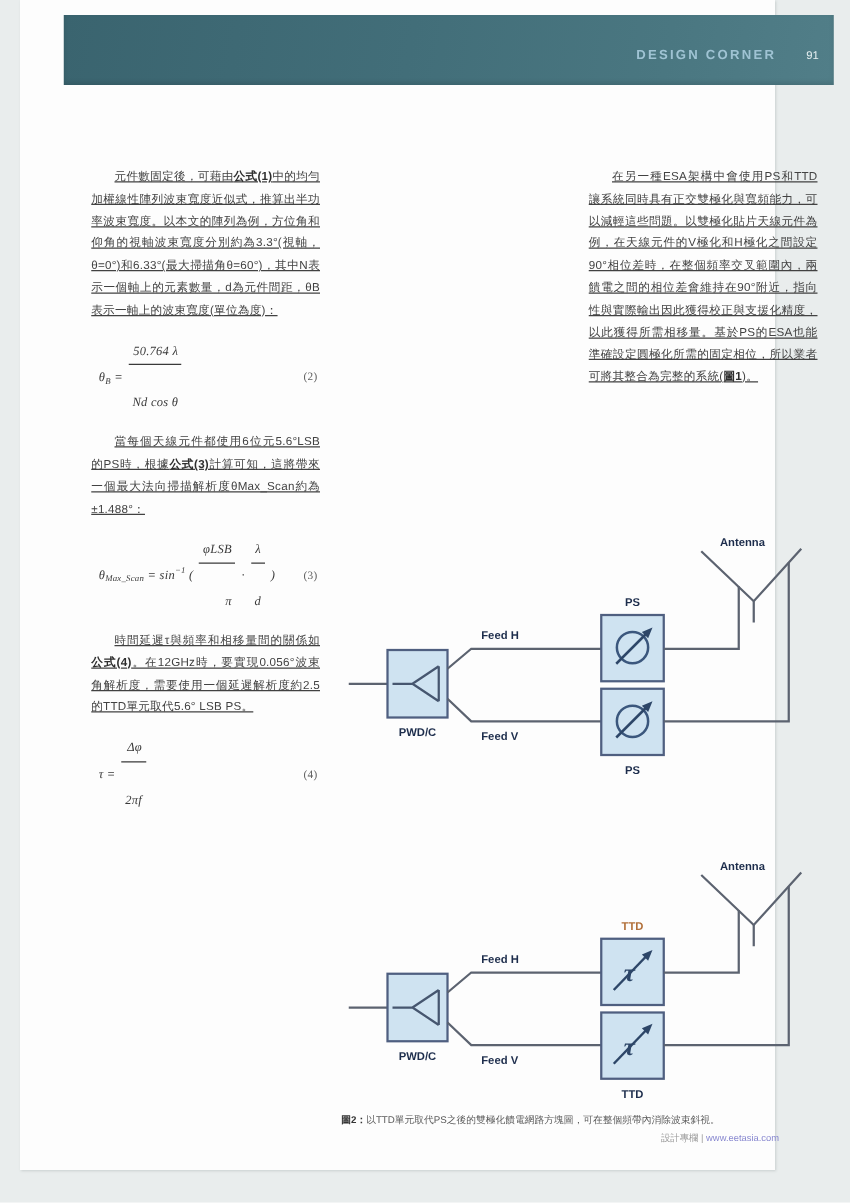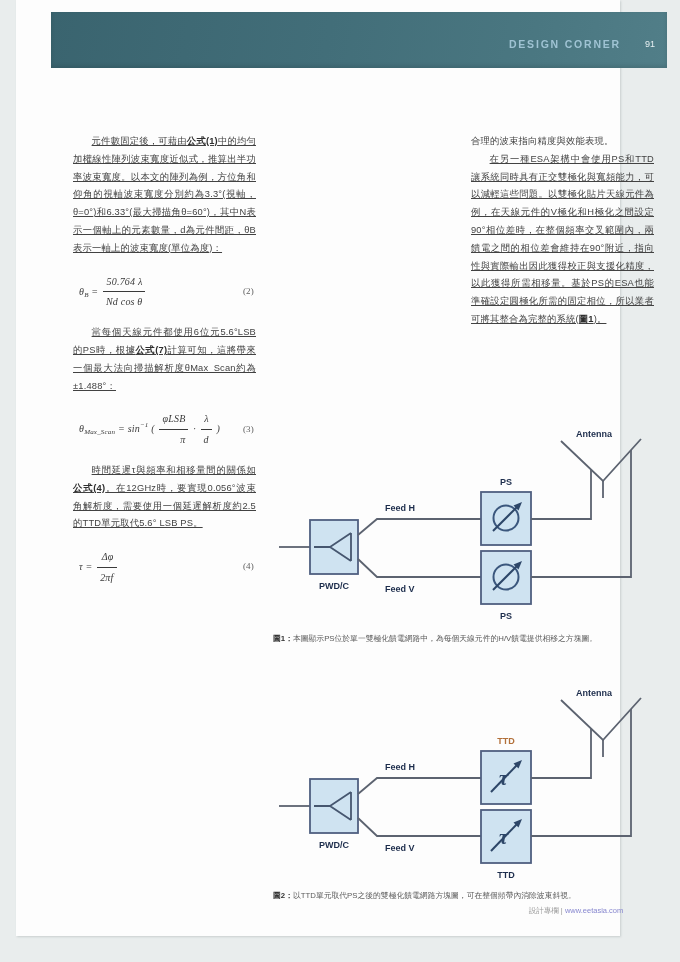--- a/index.html
+++ b/index.html
@@ -40,21 +40,21 @@
   #col2{left:257px;}
   #col3{left:455px;}
   
   .formula{
     position:relative;margin:15px 0 13px 6px;
     font-family:"Liberation Serif",serif;font-style:italic;
     font-size:10px;color:#3a3a3a;min-height:26px;
   }
   .frac{display:inline-block;text-align:right;vertical-align:middle;margin:0 2px;}
   .frac .num{display:block;border-bottom:1px solid #3a3a3a;padding:0 3px 1px;}
-  .frac .den{display:block;padding:1px 3px 0;}
+  .frac .den{display:block;padding:1px 3px 0;margin-top:21px;}
   .sub{font-size:7px;vertical-align:-2px;}
   .sup{font-size:7px;vertical-align:5px;}
   .eqno{position:absolute;right:2px;top:50%;transform:translateY(-50%);
     font-style:normal;color:#606060;font-size:9px;}
   
   .fig{position:absolute;left:257px;width:396px;}
   #fig1{top:427px;height:202px;}
   #fig2{top:686px;height:202px;}
   .caption{
     position:absolute;left:257px;width:340px;
@@ -90,21 +90,21 @@
     <div class="formula">
       <span>θ</span><span class="sub">B</span>
       <span>=</span>
       <span class="frac">
         <span class="num">50.764 λ</span>
         <span class="den">Nd cos θ</span>
       </span>
       <span class="eqno">(2)</span>
     </div>
 
-    <p class="indent"><span>當每個天線元件都使用6位元5.6°LSB的PS時，根據</span><span class="bold">公式(7)</span><span>計算可知，這將帶來一個最大法向掃描解析度θMax_Scan約為±1.488°：</span></p>
+    <p class="indent"><span>當每個天線元件都使用6位元5.6°LSB的PS時，根據</span><span class="bold">公式(3)</span><span>計算可知，這將帶來一個最大法向掃描解析度θMax_Scan約為±1.488°：</span></p>
 
     <div class="formula">
       <span>θ</span><span class="sub">Max_Scan</span>
       <span>= sin</span><span class="sup">−1</span>
       <span>(</span>
       <span class="frac">
         <span class="num">φLSB</span>
         <span class="den">π</span>
       </span>
       <span>·</span>
@@ -125,21 +125,20 @@
         <span class="num">Δφ</span>
         <span class="den">2πf</span>
       </span>
       <span class="eqno">(4)</span>
     </div>
 
   </div>
 
 
   <div class="col" id="col3">
-    <p><span>合理的波束指向精度與效能表現。</span></p>
     <p class="indent"><span>在另一種ESA架構中會使用PS和TTD讓系統同時具有正交雙極化與寬頻能力，可以減輕這些問題。以雙極化貼片天線元件為例，在天線元件的V極化和H極化之間設定90°相位差時，在整個頻率交叉範圍內，兩饋電之間的相位差會維持在90°附近，指向性與實際輸出因此獲得校正與支援化精度，以此獲得所需相移量。基於PS的ESA也能準確設定圓極化所需的固定相位，所以業者可將其整合為完整的系統(</span><span class="bold">圖1</span><span>)。</span></p>
   </div>
 
   <div class="fig" id="fig1">
     <svg width="396" height="202" viewBox="0 0 396 202">
       <g stroke="#5c6370" stroke-width="1.8" fill="none">
 
         <path d="M6,120 H37"></path>
 
         <rect x="37" y="93" width="48" height="54" fill="#cfe3f1" stroke="#4f5f80"></rect>
@@ -170,23 +169,20 @@
           <line x1="330" y1="54" x2="330" y2="71"></line>
         </g>
       </g>
       <text x="303" y="10" class="dlabel">Antenna</text>
       <text x="112" y="84" class="dlabel">Feed H</text>
       <text x="112" y="165" class="dlabel">Feed V</text>
       <text x="61" y="162" text-anchor="middle" class="dlabel">PWD/C</text>
       <text x="233" y="58" text-anchor="middle" class="dlabel">PS</text>
       <text x="233" y="192" text-anchor="middle" class="dlabel">PS</text>
     </svg>
-  </div>
-  <div class="caption" id="cap1">
-    <span class="cap-label">圖1：</span><span>本圖顯示PS位於單一雙極化饋電網路中，為每個天線元件的H/V饋電提供相移之方塊圖。</span>
   </div>
 
   <div class="fig" id="fig2">
     <svg width="396" height="202" viewBox="0 0 396 202">
       <g stroke="#5c6370" stroke-width="1.8" fill="none">
         <path d="M6,120 H37"></path>
         <rect x="37" y="93" width="48" height="54" fill="#cfe3f1" stroke="#4f5f80"></rect>
         <path d="M41,120 H57 M57,120 L78,106 M57,120 L78,134 M78,106 L78,134" stroke="#46566f"></path>
         <path d="M85,108 L104,92 H208"></path>
         <path d="M85,132 L104,150 H208"></path>

